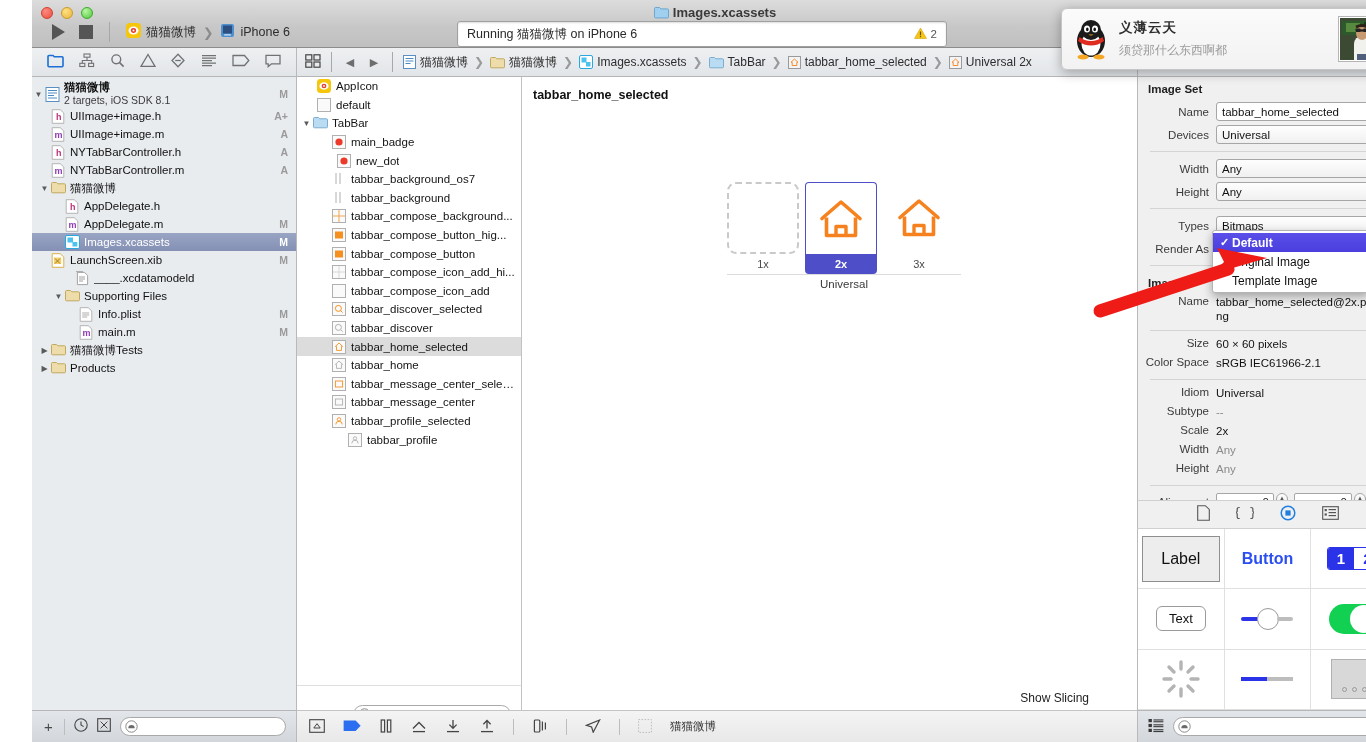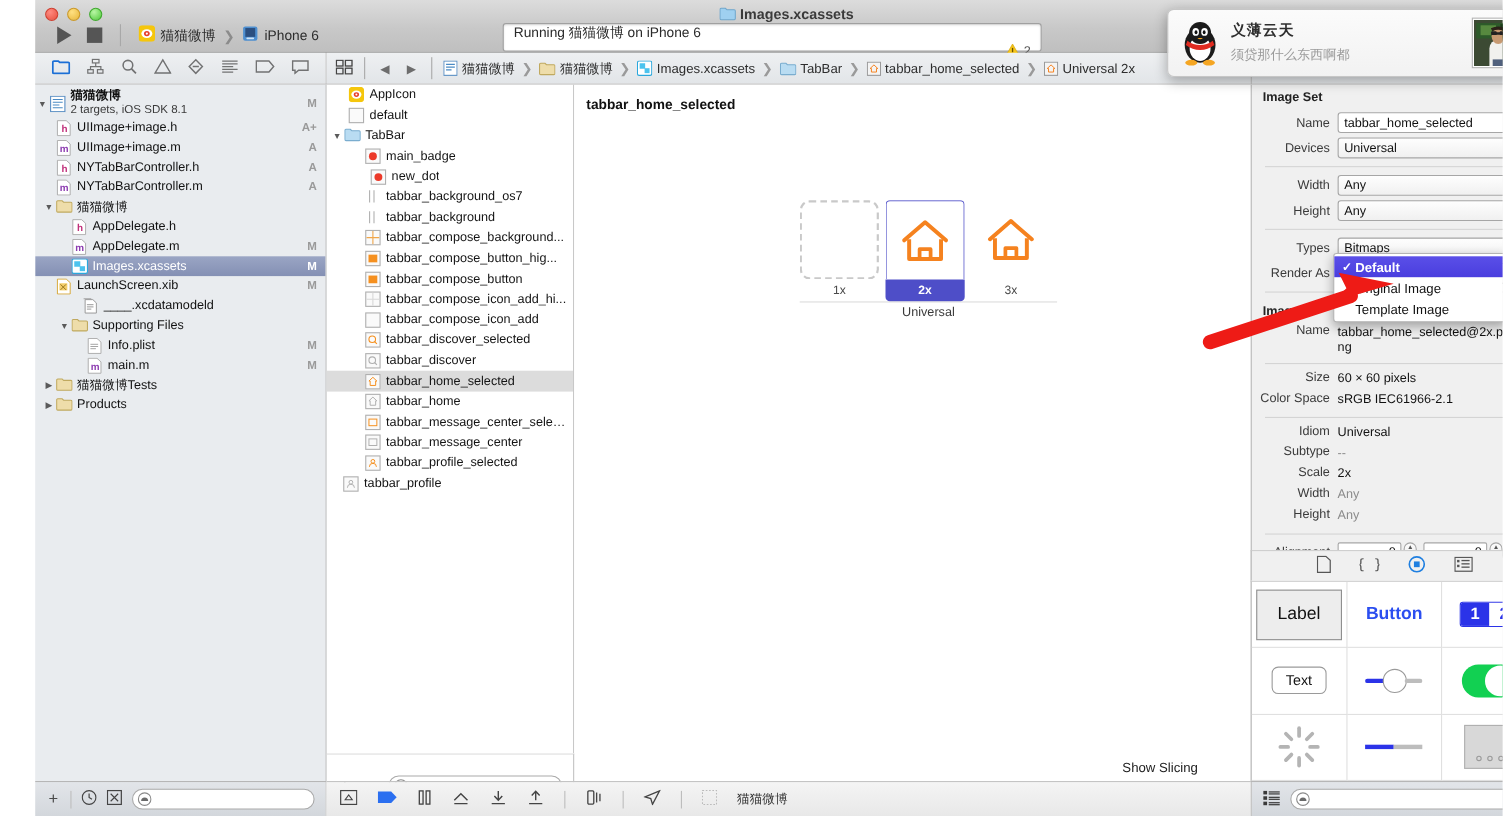--- a/index.html
+++ b/index.html
@@ -36,22 +36,22 @@
   .tri-play { width: 0; height: 0; border-left: 13px solid #555; border-top: 8px solid transparent; border-bottom: 8px solid transparent; }
   .sq-stop { width: 14px; height: 14px; background: #555; }
   .tb-sep { width: 1px; height: 20px; background: #a8a8a8; margin: 0 2px; }
   .scheme { display: flex; align-items: center; gap: 5px; font-size: 12.5px; color: #2c2c2c; }
   .scheme .chev { color: #8b8b8b; margin: 0 2px; }
 
   .status-field {
     position: absolute; top: 21px; left: 425px; width: 490px; height: 26px;
     background: #fff; border: 1px solid #a0a0a0; border-radius: 3px;
     box-shadow: inset 0 1px 2px rgba(0,0,0,.14);
-    display: flex; align-items: flex-start; padding: 0 9px;
-    font-size: 12.5px; color: #2a2a2a; flex-direction: column;
+    display: flex; align-items: center; padding: 0 9px;
+    font-size: 12.5px; color: #2a2a2a;
   }
   .status-right { margin-left: auto; display: flex; align-items: center; gap: 4px; font-size: 11.5px; color: #555; }
 
   
   .navbar {
     position: absolute; top: 48px; left: 0; width: 265px; height: 29px;
     background: linear-gradient(to bottom,#eef0f2,#e2e5e8);
     border-bottom: 1px solid #b6b6b6; border-right: 1px solid #b9b9b9;
     display: flex; align-items: center; justify-content: space-around; padding: 0 8px;
   }
@@ -749,21 +749,21 @@
           </svg></span>
       <span class="alabel">tabbar_message_center</span>
     </div>
     <div class="arow" style="padding-left:35px">
       <span class="aicon"><svg width="12" height="12" viewBox="0 0 12 12">
             <circle cx="6" cy="4.4" r="1.7" fill="none" stroke="#f5901f" stroke-width="0.9"></circle>
             <path d="M2.8 9.4a3.2 3.2 0 016.4 0" fill="none" stroke="#f5901f" stroke-width="0.9"></path>
           </svg></span>
       <span class="alabel">tabbar_profile_selected</span>
     </div>
-    <div class="arow" style="padding-left:15px">
+    <div class="arow" style="padding-left:51px">
       <span class="aicon"><svg width="12" height="12" viewBox="0 0 12 12">
             <circle cx="6" cy="4.4" r="1.7" fill="none" stroke="#b0b0b0" stroke-width="0.9"></circle>
             <path d="M2.8 9.4a3.2 3.2 0 016.4 0" fill="none" stroke="#b0b0b0" stroke-width="0.9"></path>
           </svg></span>
       <span class="alabel">tabbar_profile</span>
     </div>
   </div>
 
   <div class="assetfoot">
     <span class="pmbtn">+</span>

